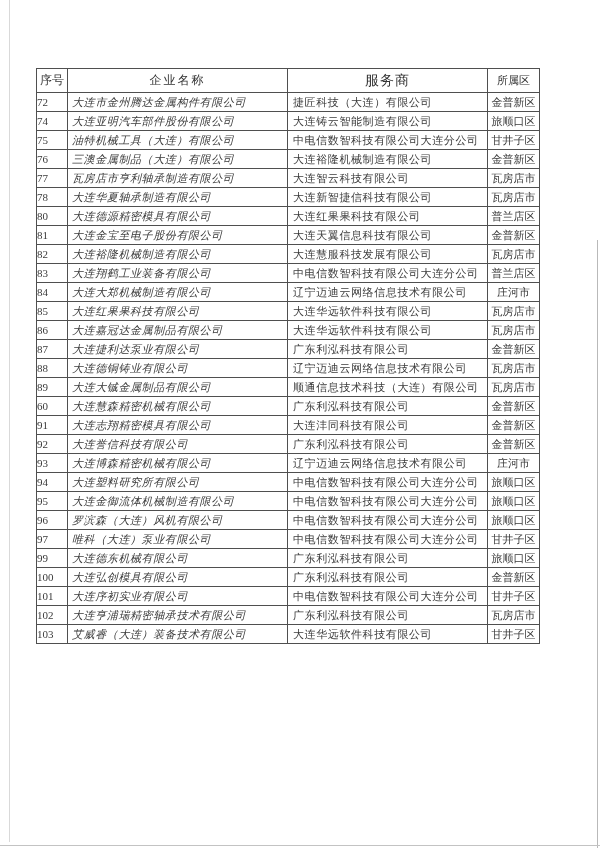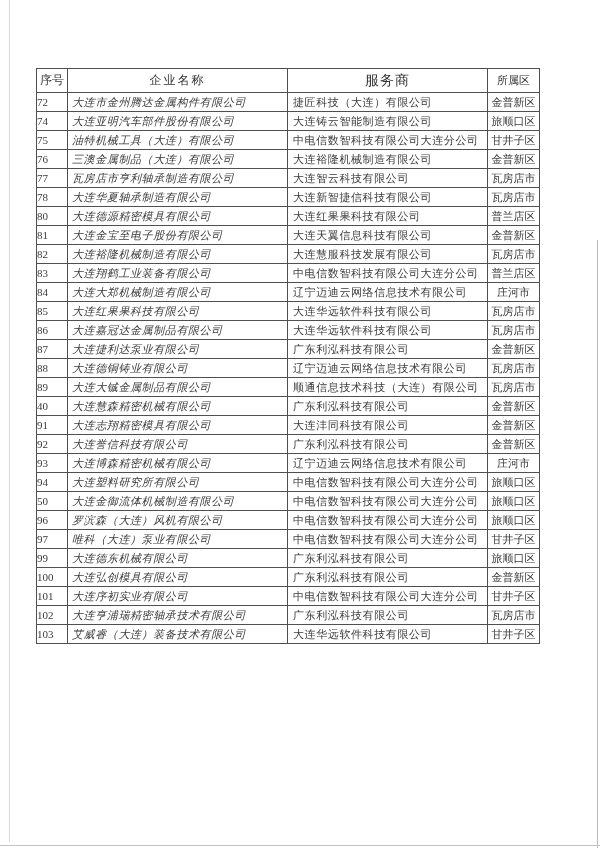--- a/index.html
+++ b/index.html
@@ -191,21 +191,21 @@
           <td class="cell-provider">辽宁迈迪云网络信息技术有限公司</td>
           <td class="cell-district">瓦房店市</td>
         </tr>
         <tr>
           <td class="cell-no">89</td>
           <td class="cell-company">大连大铖金属制品有限公司</td>
           <td class="cell-provider">顺通信息技术科技（大连）有限公司</td>
           <td class="cell-district">瓦房店市</td>
         </tr>
         <tr>
-          <td class="cell-no">40</td>
+          <td class="cell-no">60</td>
           <td class="cell-company">大连慧森精密机械有限公司</td>
           <td class="cell-provider">广东利泓科技有限公司</td>
           <td class="cell-district">金普新区</td>
         </tr>
         <tr>
           <td class="cell-no">91</td>
           <td class="cell-company">大连志翔精密模具有限公司</td>
           <td class="cell-provider">大连沣同科技有限公司</td>
           <td class="cell-district">金普新区</td>
         </tr>
@@ -221,21 +221,21 @@
           <td class="cell-provider">辽宁迈迪云网络信息技术有限公司</td>
           <td class="cell-district">庄河市</td>
         </tr>
         <tr>
           <td class="cell-no">94</td>
           <td class="cell-company">大连塑料研究所有限公司</td>
           <td class="cell-provider">中电信数智科技有限公司大连分公司</td>
           <td class="cell-district">旅顺口区</td>
         </tr>
         <tr>
-          <td class="cell-no">50</td>
+          <td class="cell-no">95</td>
           <td class="cell-company">大连金御流体机械制造有限公司</td>
           <td class="cell-provider">中电信数智科技有限公司大连分公司</td>
           <td class="cell-district">旅顺口区</td>
         </tr>
         <tr>
           <td class="cell-no">96</td>
           <td class="cell-company">罗滨森（大连）风机有限公司</td>
           <td class="cell-provider">中电信数智科技有限公司大连分公司</td>
           <td class="cell-district">旅顺口区</td>
         </tr>

